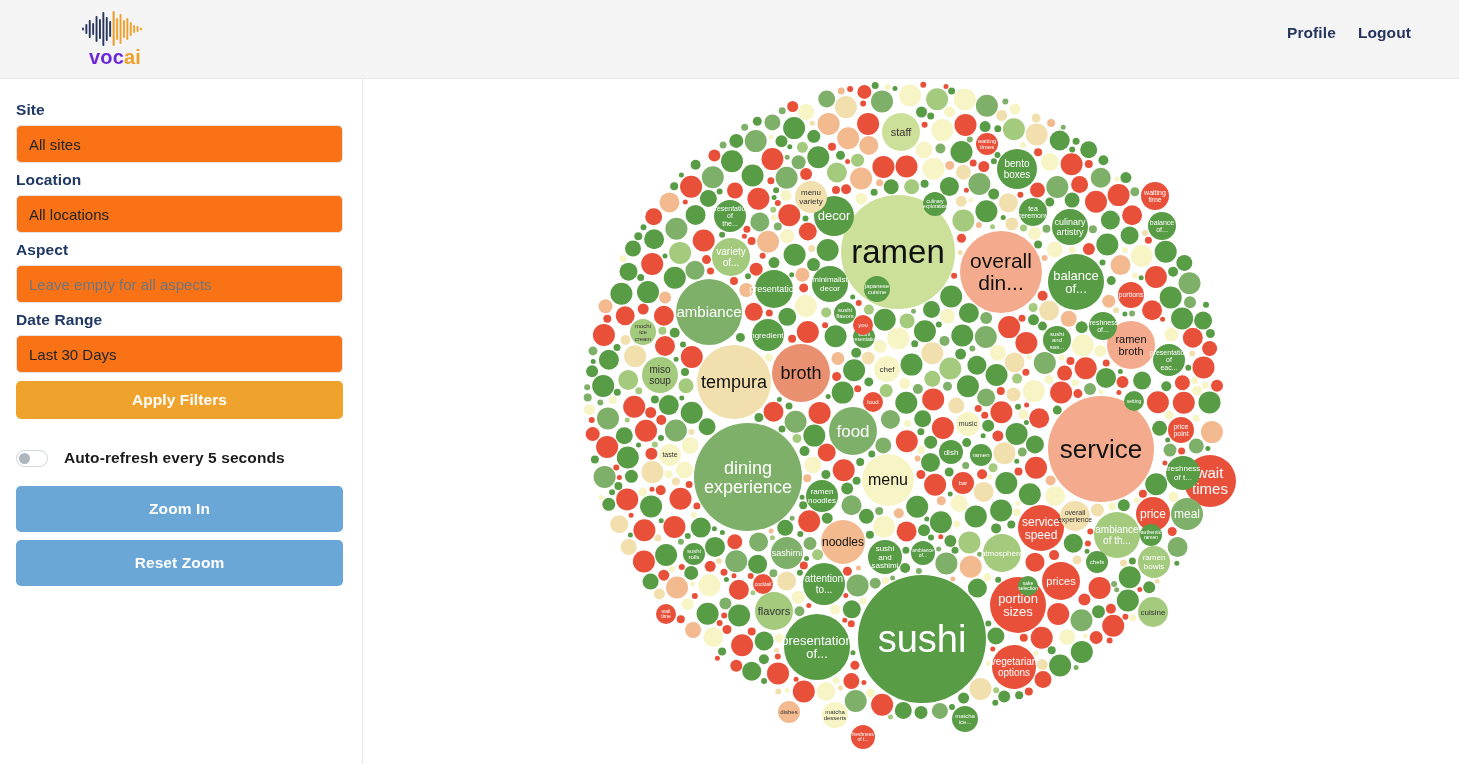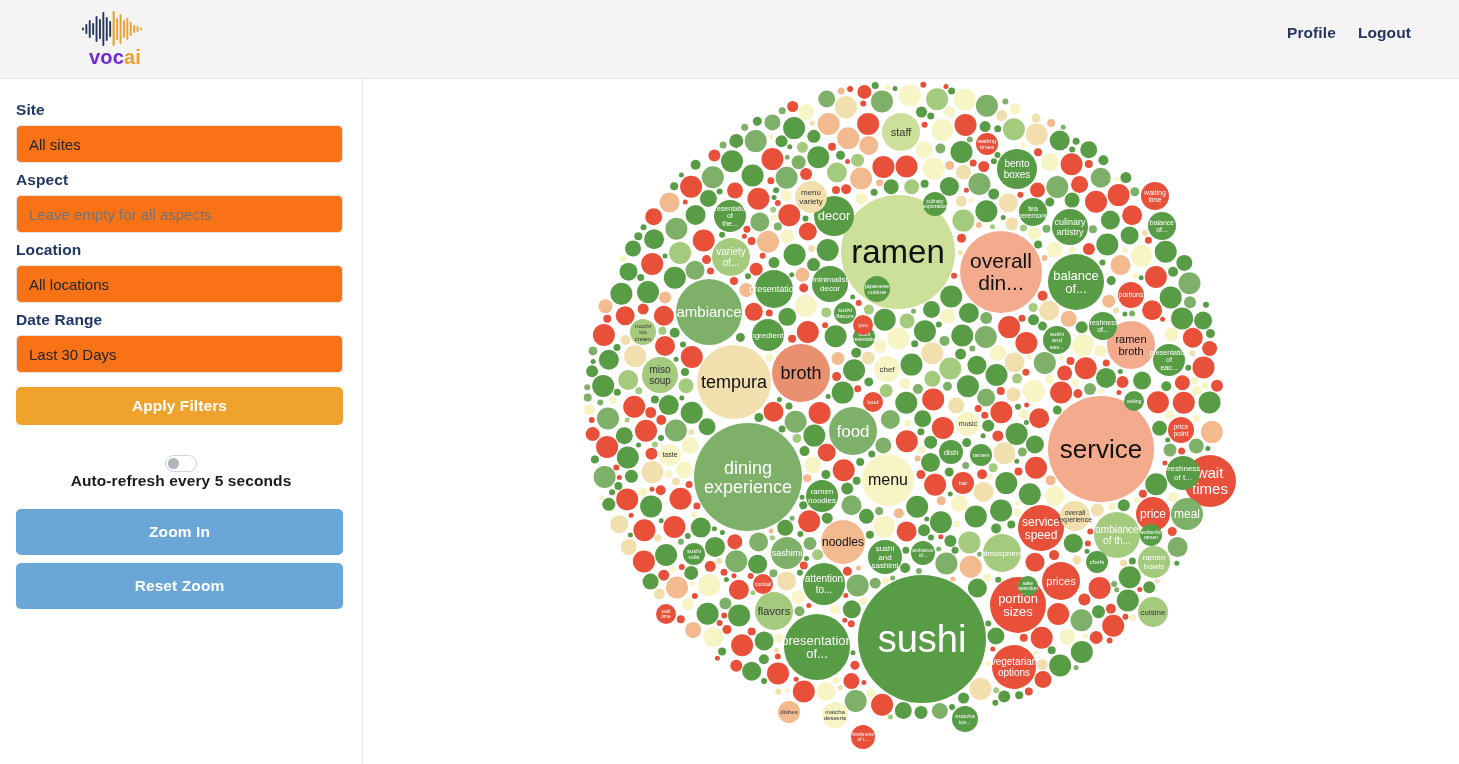--- a/index.html
+++ b/index.html
@@ -93,36 +93,35 @@
     font-family: "Liberation Sans", sans-serif;
     font-size: 15.5px;
     font-weight: 700;
     color: #ffffff;
     cursor: pointer;
     letter-spacing: .1px;
   }
   .btn-apply {
     height: 38px;
     background: #f0a32c;
-    margin-top: 14px;
+    margin-top: 8px;
   }
   .btn-zoom {
     height: 46px;
     background: #6aa6d6;
     margin-bottom: 8px;
   }
   .zoom-group { margin-top: 19px; }
 
   .toggle-row {
     display: flex;
     align-items: center;
-    gap: 0;
+    gap: 16px;
     margin-top: 30px;
     margin-bottom: 8px;
-    flex-direction: column;
   }
   .toggle {
     width: 32px; height: 17px;
     border-radius: 9px;
     background: #ffffff;
     border: 1px solid #ced4da;
     position: relative;
     flex: none;
     cursor: pointer;
   }
@@ -194,27 +193,27 @@
 </div>
 
 <aside class="sidebar">
 
   <div class="field">
     <div class="field-label">Site</div>
     <input class="field-input" type="text" value="All sites" style="">
   </div>
 
   <div class="field">
+    <div class="field-label">Location</div>
+    <input class="field-input" type="text" value="All locations" style="">
+  </div>
+
+  <div class="field">
     <div class="field-label">Aspect</div>
     <input class="field-input" type="text" placeholder="Leave empty for all aspects" style="">
-  </div>
-
-  <div class="field">
-    <div class="field-label">Location</div>
-    <input class="field-input" type="text" value="All locations" style="">
   </div>
 
   <div class="field">
     <div class="field-label">Date Range</div>
     <input class="field-input" type="text" value="Last 30 Days" style="">
   </div>
 
   <button class="btn btn-apply">Apply Filters</button>
 
   <div class="toggle-row">

